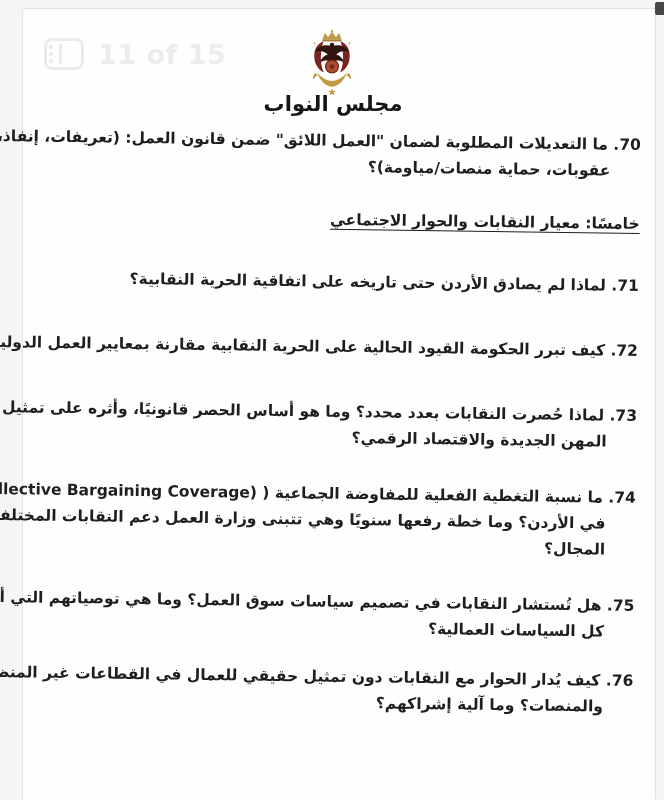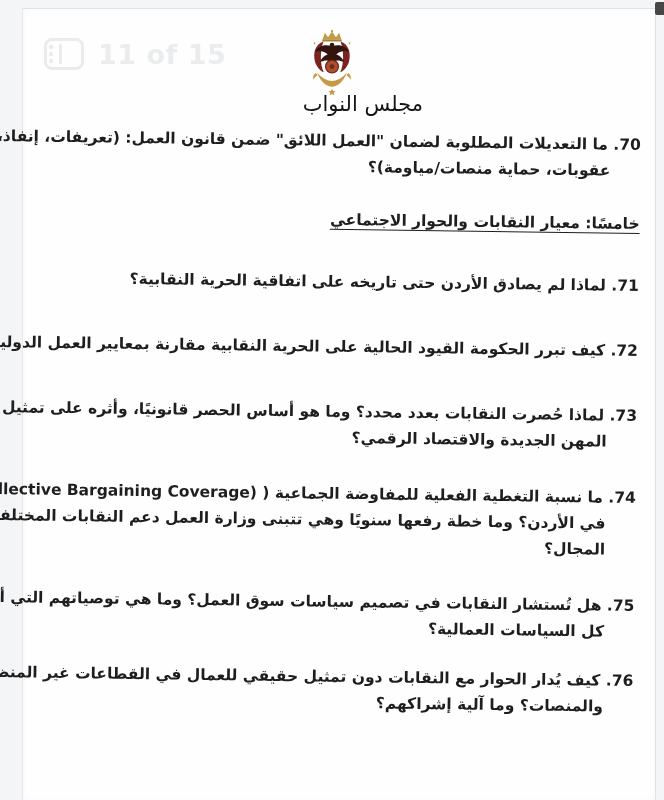--- a/index.html
+++ b/index.html
@@ -46,22 +46,22 @@
   }
   .pi-label{
     font-size:27px;font-weight:700;letter-spacing:0.5px;
     font-family:"DejaVu Sans",sans-serif;
   }
 
   
   .emblem{position:absolute;left:292px;top:30px;width:80px;height:66px;}
   .calligraphy{
     position:absolute;left:243px;top:92px;width:180px;
-    text-align:right;direction:rtl;
-    font-size:21px;font-weight:400;color:#161616;
+    text-align:center;direction:rtl;
+    font-size:21px;font-weight:700;color:#161616;
     font-family:"DejaVu Sans",sans-serif;
   }
 
   
   .tilt{
     position:absolute;inset:0;
     transform:rotate(0.8deg);
     transform-origin:640px 130px;
   }
   .para{

